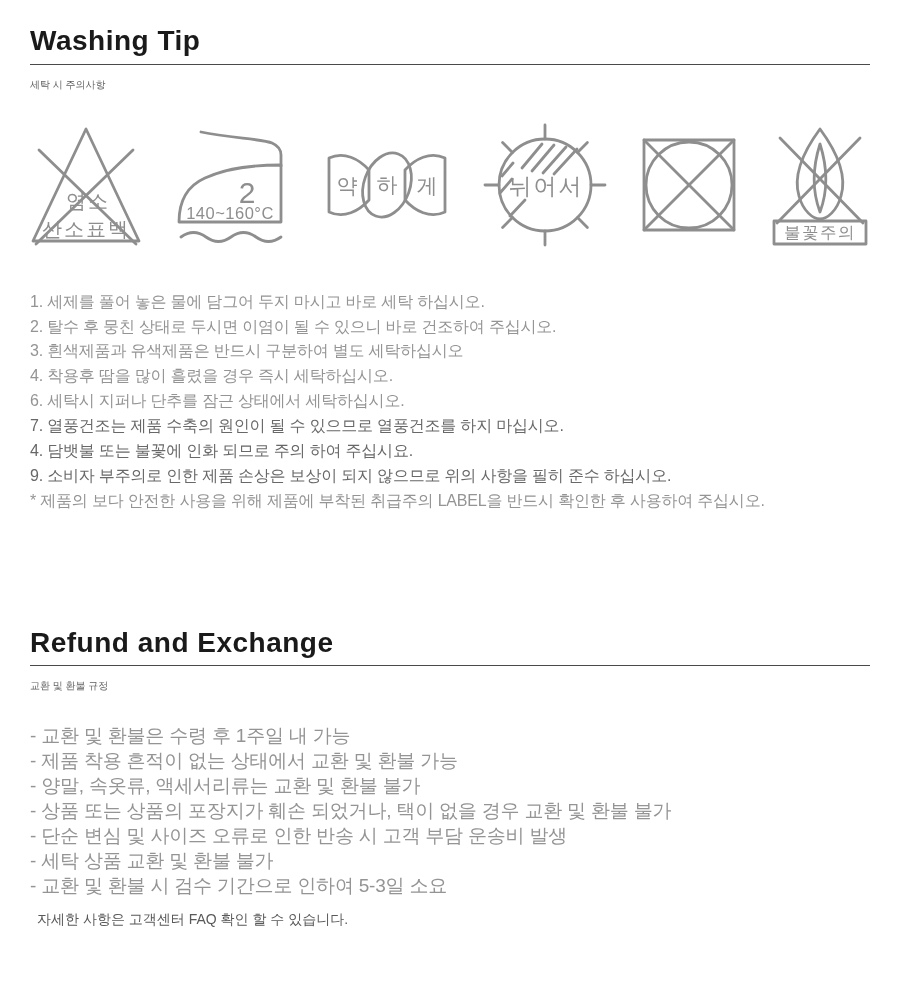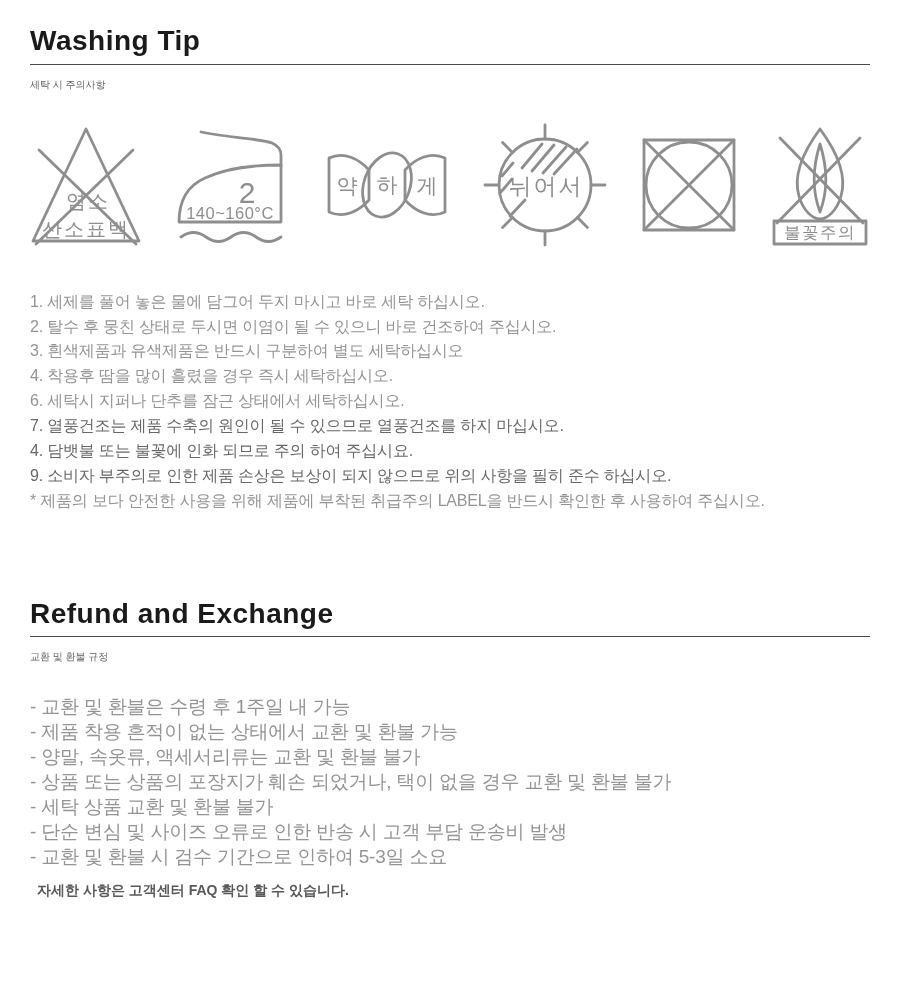--- a/index.html
+++ b/index.html
@@ -67,33 +67,33 @@
     font-size:16px;
     line-height:24.9px;
     color:var(--body-text);
     letter-spacing:-0.2px;
   }
   .instructions .strong{
     color:var(--body-text-strong);
     font-weight:400;
   }
 
-  .refund-section{margin-top:83px;}
+  .refund-section{margin-top:112px;}
   .rules{
     margin-top:31px;
     font-size:19px;
     line-height:24.9px;
     color:var(--body-text);
     letter-spacing:-0.2px;
   }
   .footer-note{
     margin-top:12px;
     padding-left:7px;
     font-size:14px;
-    font-weight:700;
+    font-weight:400;
     color:var(--footer-text);
   }
 </style>
 </head>
 <body>
 
 <div class="page">
 
   <section>
     <h1 class="section-title">Washing Tip</h1>
@@ -192,21 +192,21 @@
 
   <section class="refund-section">
     <h1 class="section-title">Refund and Exchange</h1>
     <div class="section-subtitle">교환 및 환불 규정</div>
 
     <div class="rules">
       <div>- 교환 및 환불은 수령 후 1주일 내 가능</div>
       <div>- 제품 착용 흔적이 없는 상태에서 교환 및 환불 가능</div>
       <div>- 양말, 속옷류, 액세서리류는 교환 및 환불 불가</div>
       <div>- 상품 또는 상품의 포장지가 훼손 되었거나, 택이 없을 경우 교환 및 환불 불가</div>
+      <div>- 단순 변심 및 사이즈 오류로 인한 반송 시 고객 부담 운송비 발생</div>
       <div>- 세탁 상품 교환 및 환불 불가</div>
-      <div>- 단순 변심 및 사이즈 오류로 인한 반송 시 고객 부담 운송비 발생</div>
       <div>- 교환 및 환불 시 검수 기간으로 인하여 5-3일 소요</div>
     </div>
 
     <div class="footer-note">자세한 사항은 고객센터 FAQ 확인 할 수 있습니다.</div>
   </section>
 
 </div>
 
 </body></html>

